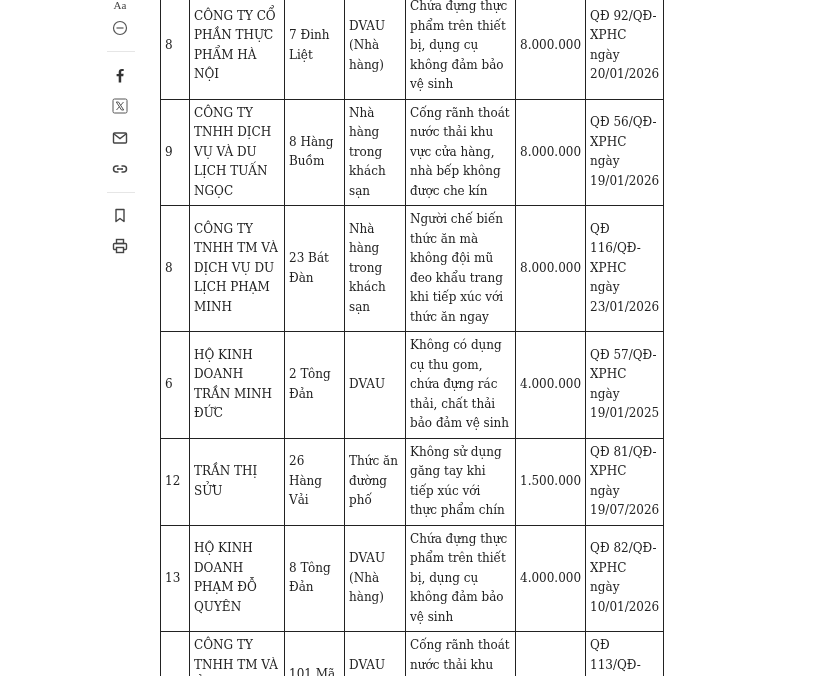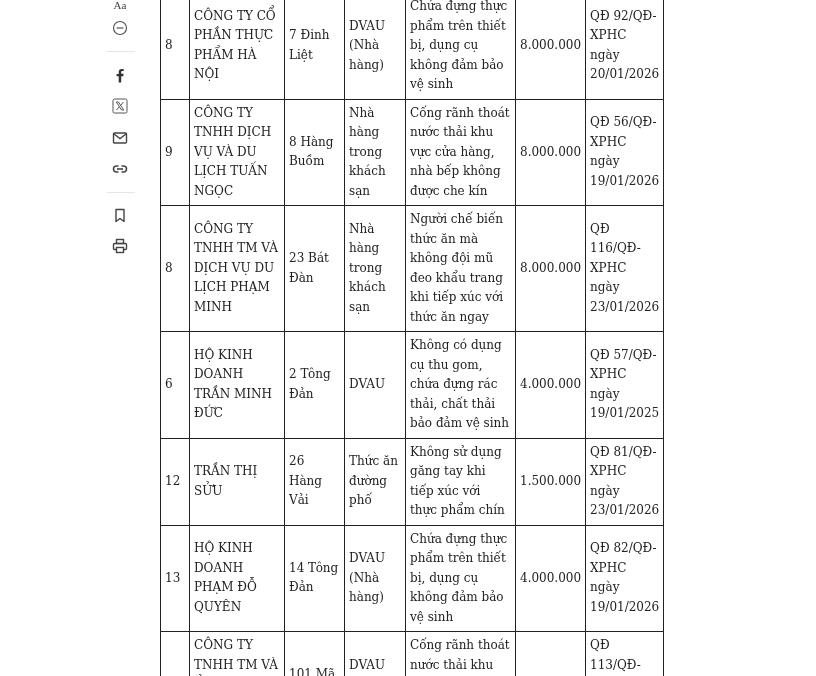--- a/index.html
+++ b/index.html
@@ -142,30 +142,30 @@
       <td class="c5">4.000.000</td>
       <td class="c6">QĐ 57/QĐ-XPHC ngày 19/01/2025</td>
     </tr>
     <tr style="height:85px;">
       <td class="c0">12</td>
       <td class="c1">TRẦN THỊ SỬU</td>
       <td class="c2">26 Hàng Vải</td>
       <td class="c3">Thức ăn đường phố</td>
       <td class="c4">Không sử dụng găng tay khi tiếp xúc với thực phẩm chín</td>
       <td class="c5">1.500.000</td>
-      <td class="c6">QĐ 81/QĐ-XPHC ngày 23/01/2026</td>
+      <td class="c6">QĐ 81/QĐ-XPHC ngày 19/07/2026</td>
     </tr>
     <tr style="height:85px;">
       <td class="c0">13</td>
       <td class="c1">HỘ KINH DOANH PHẠM ĐỖ QUYÊN</td>
-      <td class="c2">14 Tông Đản</td>
+      <td class="c2">8 Tông Đản</td>
       <td class="c3">DVAU (Nhà hàng)</td>
       <td class="c4">Chứa đựng thực phẩm trên thiết bị, dụng cụ không đảm bảo vệ sinh</td>
       <td class="c5">4.000.000</td>
-      <td class="c6">QĐ 82/QĐ-XPHC ngày 19/01/2026</td>
+      <td class="c6">QĐ 82/QĐ-XPHC ngày 10/01/2026</td>
     </tr>
     <tr style="height:103px;">
       <td class="c0">14</td>
       <td class="c1">CÔNG TY TNHH TM VÀ ẨM THỰC THẢO PHONG</td>
       <td class="c2">101 Mã Mây</td>
       <td class="c3">DVAU (Nhà hàng)</td>
       <td class="c4">Cống rãnh thoát nước thải khu vực cửa hàng, nhà bếp không được che kín</td>
       <td class="c5">8.000.000</td>
       <td class="c6">QĐ 113/QĐ-XPHC ngày 22/01/2026</td>
     </tr>

